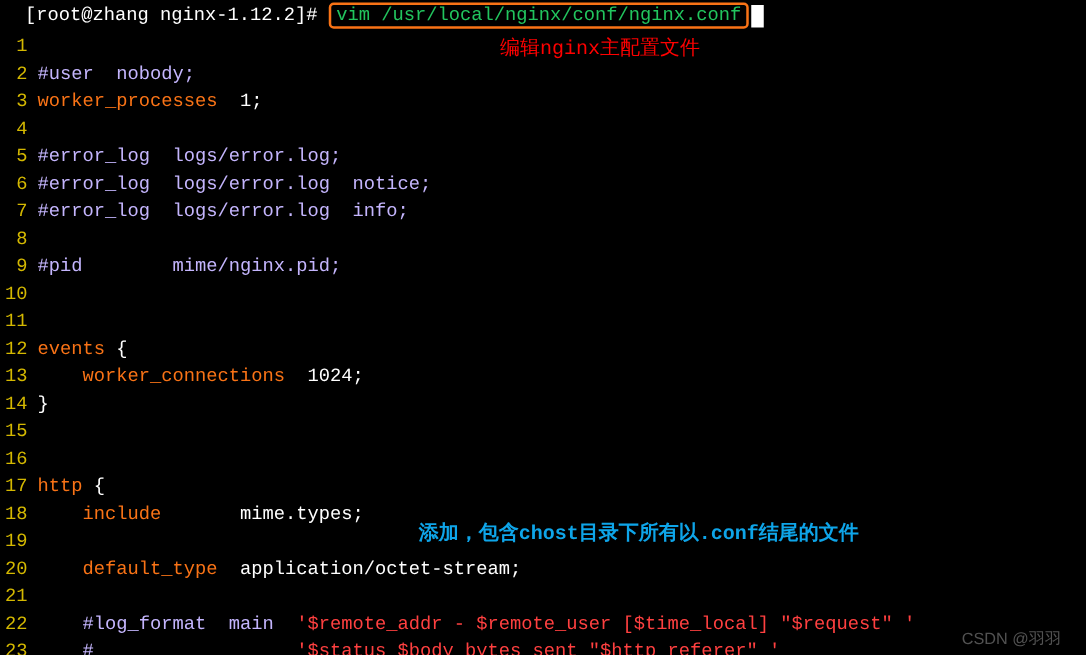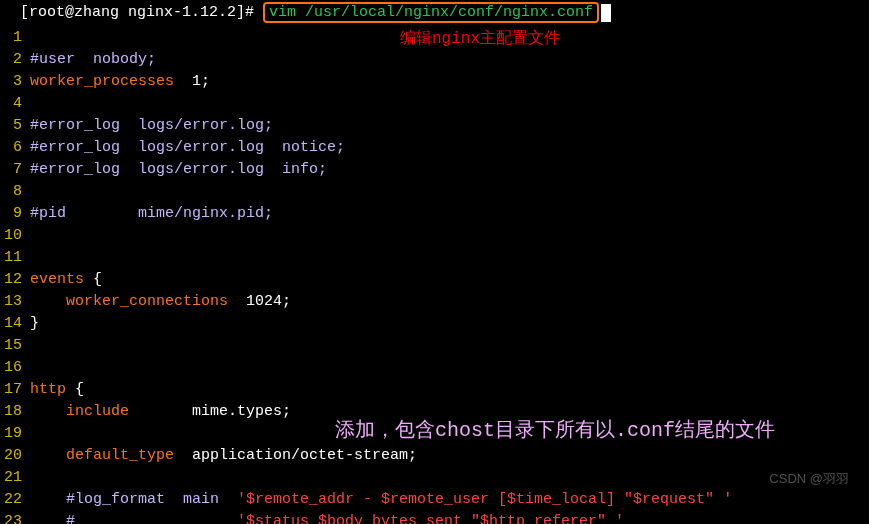--- a/index.html
+++ b/index.html
@@ -17,37 +17,37 @@
     .prompt-line { display: flex; align-items: center; padding: 0 20px; }
     .prompt { color: #fff; white-space: pre; }
     .cmd-box {
       border: 2px solid #f97316;
       border-radius: 4px;
       padding: 0 4px;
       color: #22c55e;
     }
     .cursor { background: #fff; width: 10px; height: 18px; display: inline-block; margin-left: 2px; }
     .annotation-1 { position: absolute; top: 28px; left: 400px; color: #ff0000; font-size: 16px; }
-    .annotation-2 { position: absolute; top: 416px; left: 335px; color: #f0abfc; font-size: 20px; }
+    .annotation-2 { position: absolute; top: 416px; left: 335px; color: #0ea5e9; font-size: 16px; font-weight: bold; }
     .code-area { margin-top: 4px; }
     .line { display: flex; min-height: 22px; line-height: 22px; }
     .lineno { width: 30px; text-align: right; padding-right: 8px; color: #d4b800; user-select: none; }
     .code { white-space: pre; flex: 1; }
     .c-comment { color: #c4b5fd; }
     .c-white { color: #fff; }
     .c-keyword { color: #f97316; }
     .c-red { color: #ff4040; text-align: right; }
     .highlight-box {
       border: 2px solid #ff0000;
       border-radius: 3px;
       padding: 0 2px;
       display: inline-block;
     }
     .inner-cursor { border: 1px solid #0f0; width: 8px; height: 16px; display: inline-block; vertical-align: middle; }
-    .watermark { position: absolute; bottom: 36px; right: 20px; color: #888; font-size: 13px; opacity: 0.6; font-family: Arial, sans-serif; }
+    .watermark { position: absolute; bottom: 4px; right: 20px; color: #888; font-size: 13px; opacity: 0.6; font-family: Arial, sans-serif; }
   </style>
 </head>
 <body>
 
 <div class="terminal">
   <div class="prompt-line">
     <span class="prompt">[root@zhang nginx-1.12.2]# </span>
     <span class="cmd-box">vim /usr/local/nginx/conf/nginx.conf</span>
     <span class="cursor"></span>
   </div>

